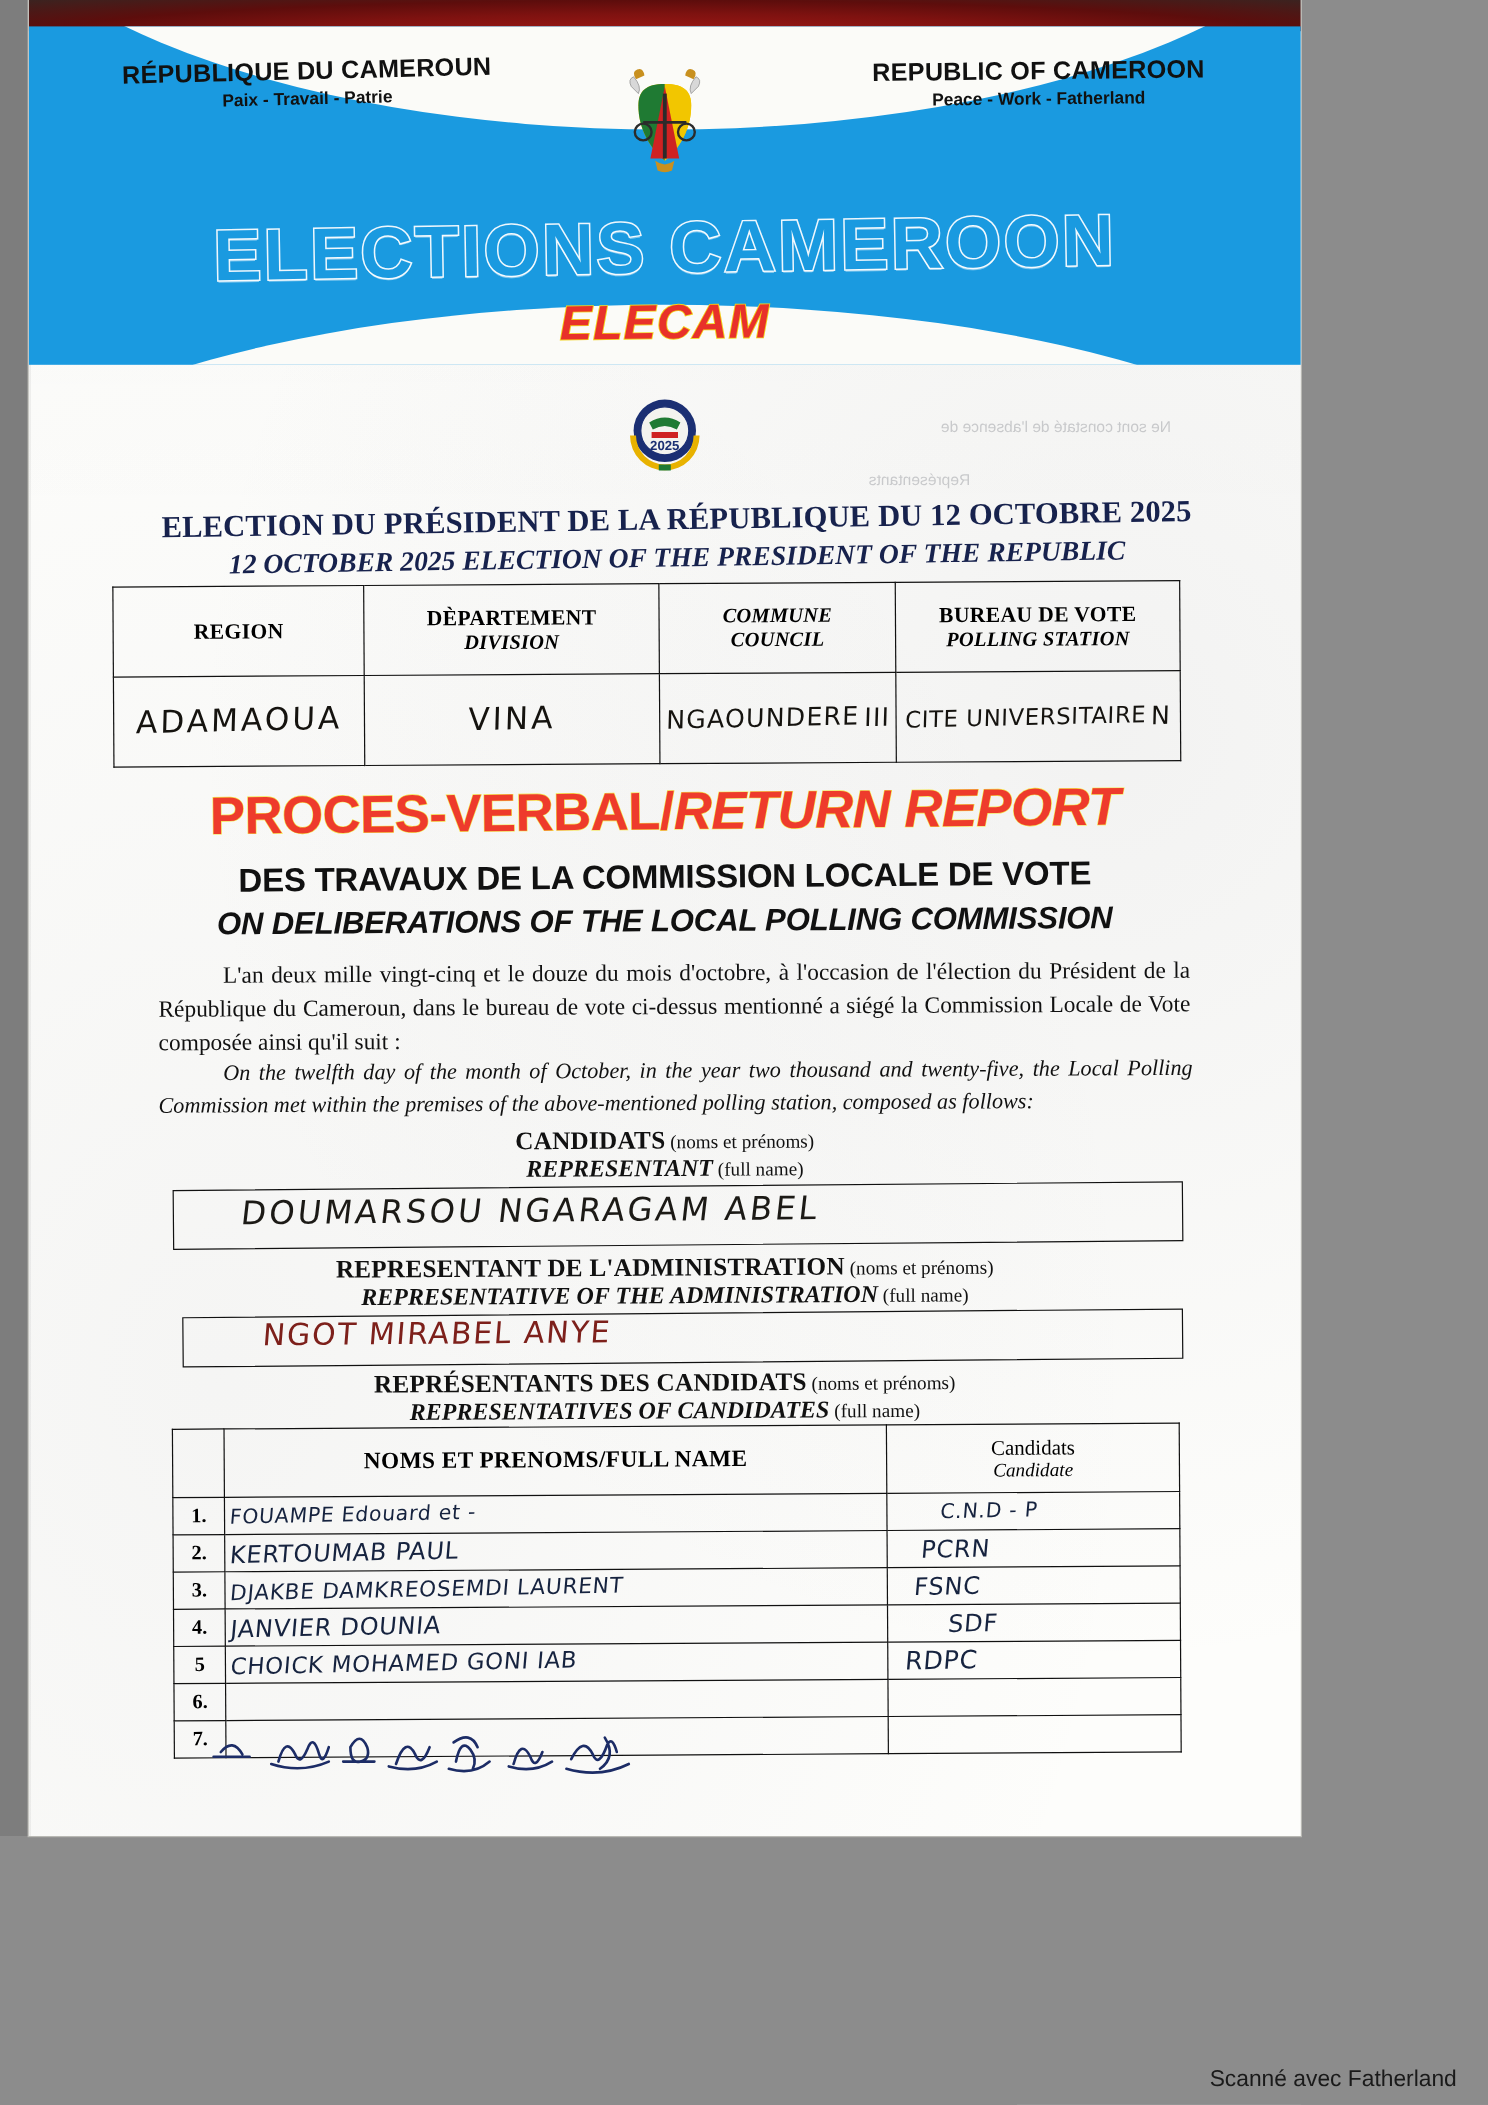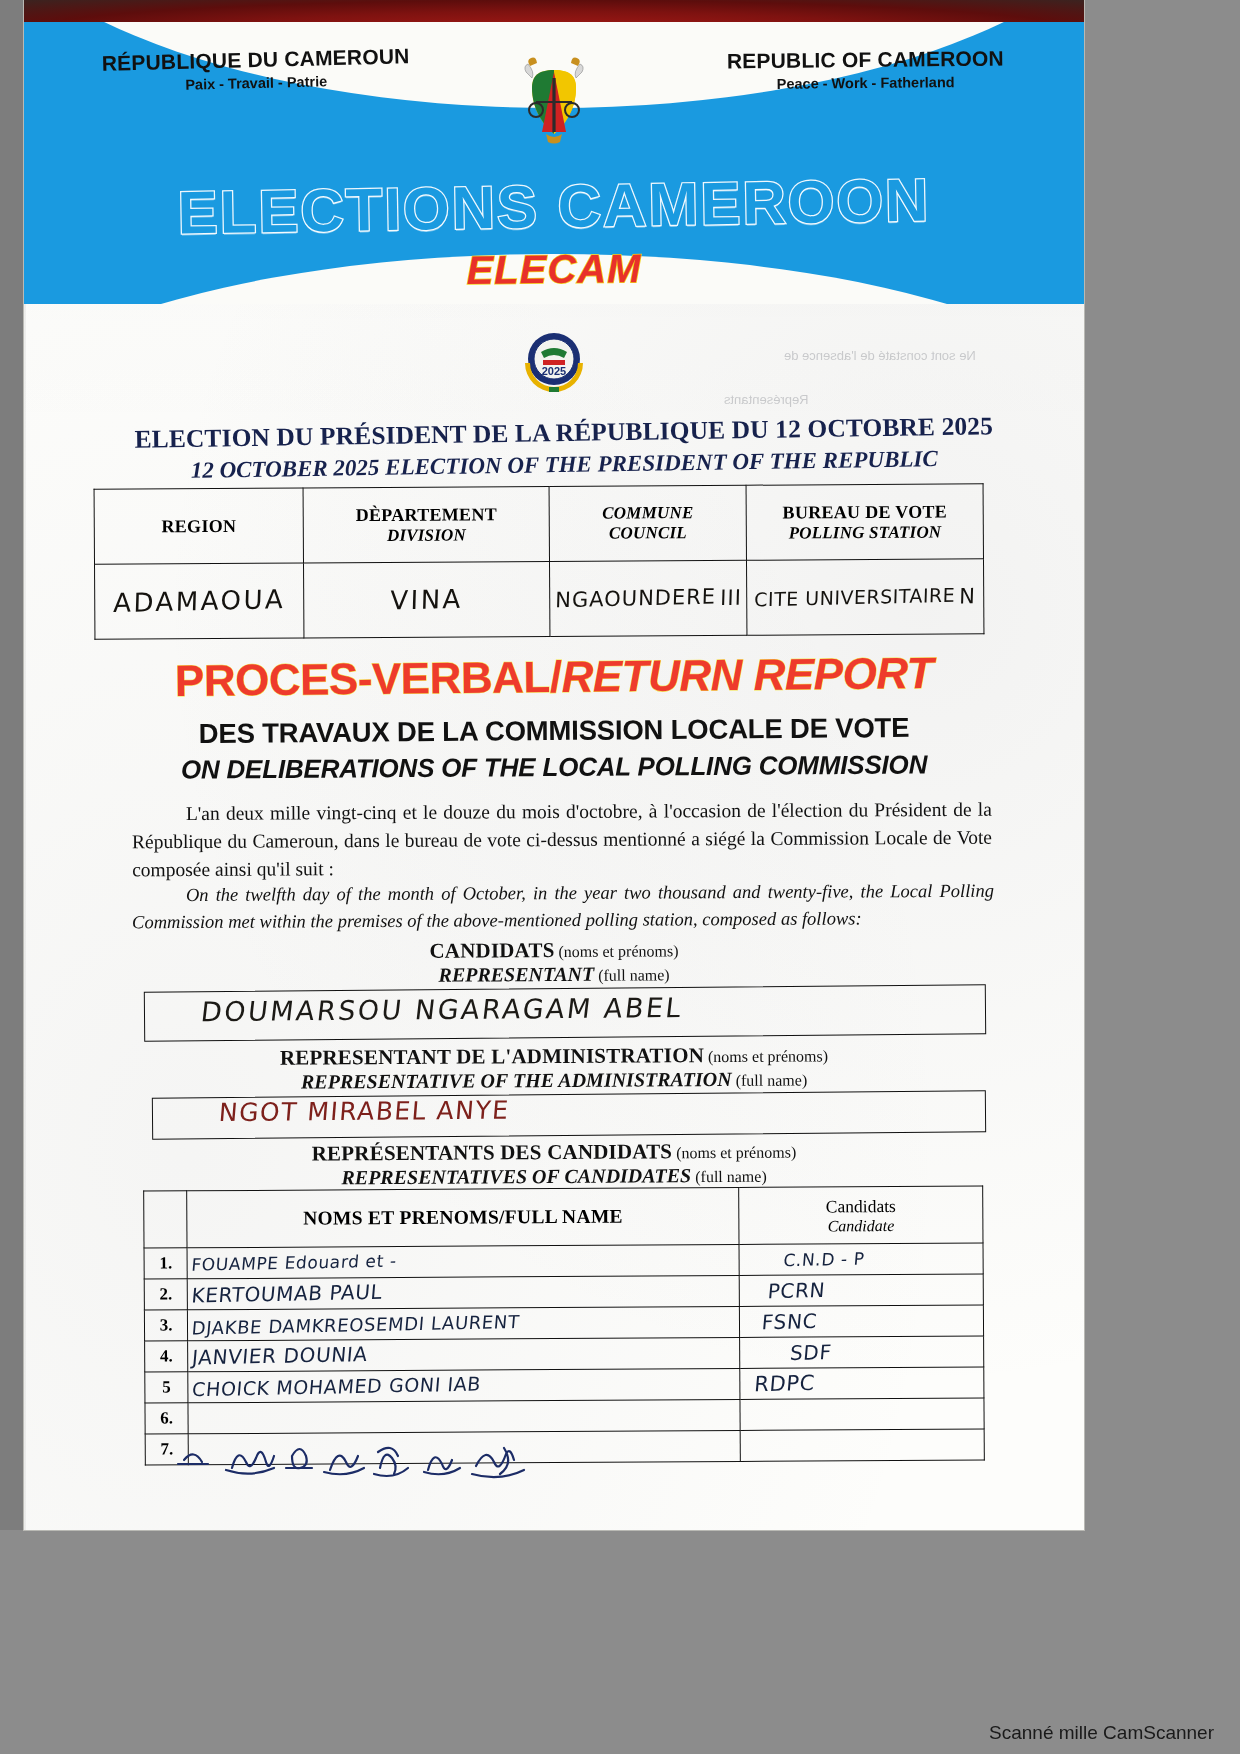--- a/index.html
+++ b/index.html
@@ -439,13 +439,13 @@
       <path d="M254 40 q6 -22 14 -6 q4 12 10 -4 M250 42 q20 6 36 -4"></path>
       <path d="M302 36 q10 -20 18 -4 q5 12 12 -8 q4 -8 8 6 M298 44 q28 8 52 -4 M330 18 q10 16 -4 26"></path>
     </g>
   </svg>
 
   <div class="ghost" style="left:700px;top:392px;">Représentants</div>
   <div class="ghost" style="left:760px;top:348px;">Ne sont constaté de l'absence de</div>
 
 </div>
 
-<div class="footer">Scanné mille CamScanner</div>
+<div class="footer">Scanné avec Fatherland</div>
 
 </body></html>

